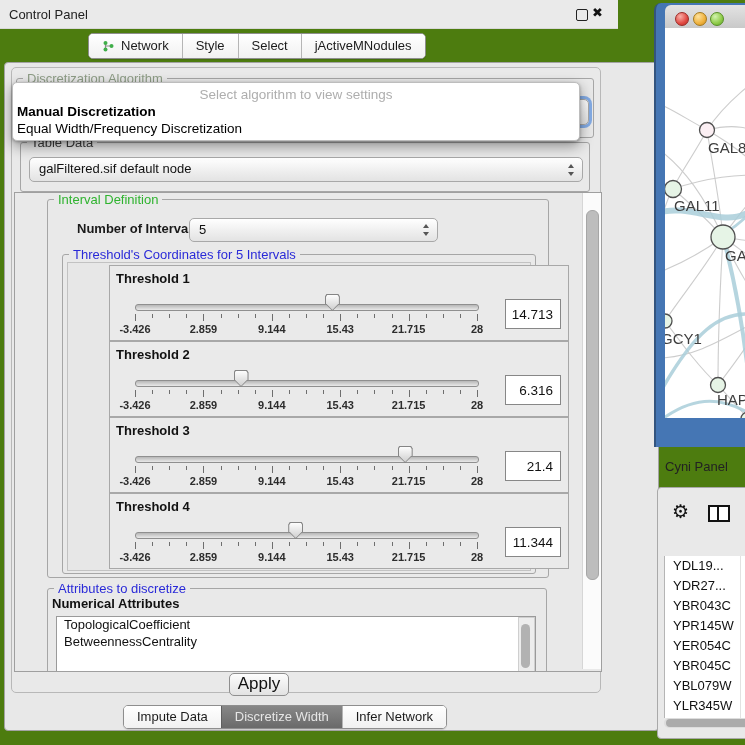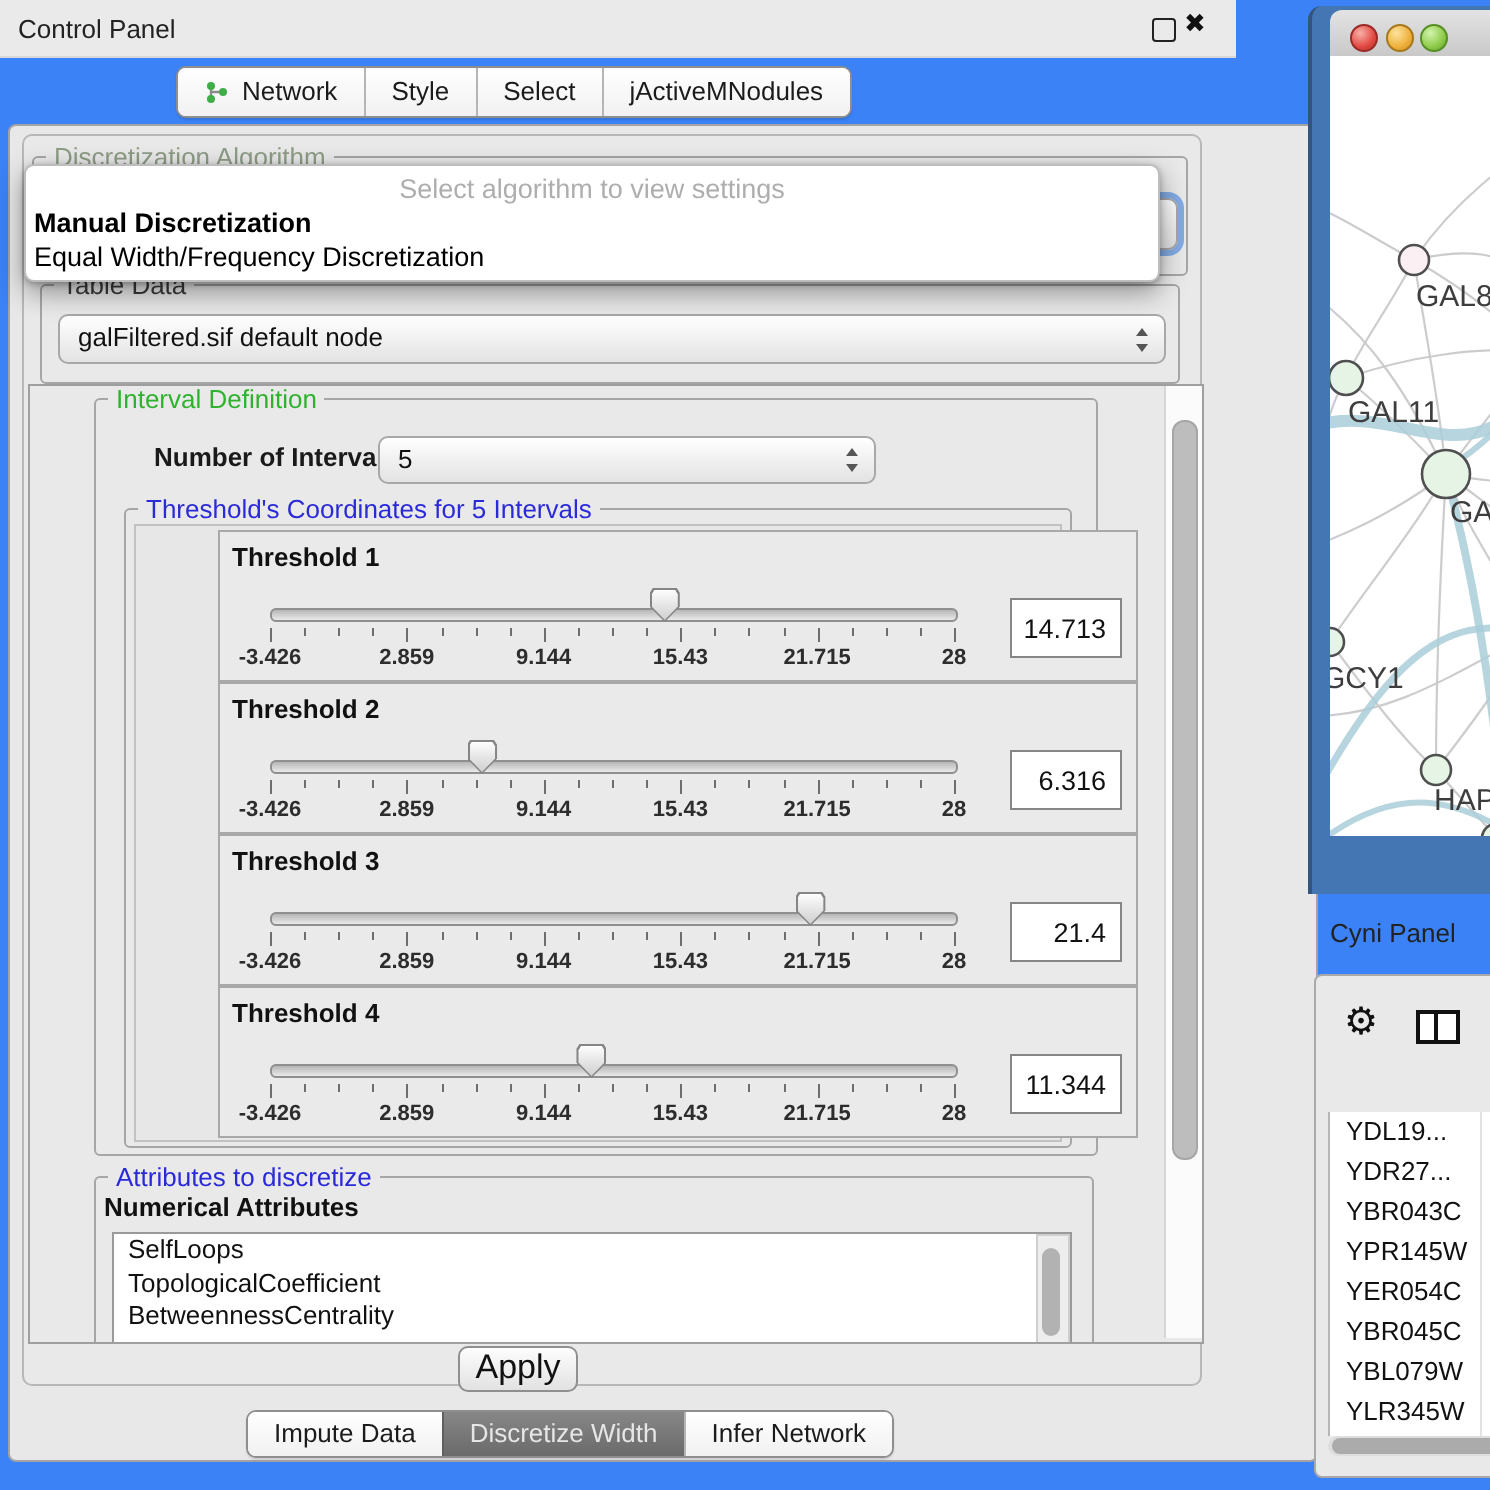--- a/index.html
+++ b/index.html
@@ -1,17 +1,17 @@
 <!DOCTYPE html>
 <html><head>
 <meta charset="utf-8">
 <style>
   html,body{margin:0;padding:0;}
   body{font-family:"Liberation Sans",sans-serif;background:#cfcfcf;}
-  .screen{position:relative;width:745px;height:745px;background:#3b82f6;overflow:hidden;
+  .screen{position:relative;width:745px;height:745px;background:#4d7c0f;overflow:hidden;
           font-size:13px;color:#1a1a1a;}
   .abs{position:absolute;}
 
   
   .control-panel{position:absolute;left:0;top:0;width:618px;height:745px;}
   .cp-titlebar{position:absolute;left:0;top:0;width:618px;height:28px;background:#eaeaea;
                border-bottom:1px solid #d8d8d8;}
   .cp-title{position:absolute;left:9px;top:7px;font-size:13px;color:#222;}
   .float-btn{position:absolute;left:576px;top:9px;width:10px;height:10px;border:1.5px solid #222;
              border-radius:2px;background:transparent;}
@@ -326,21 +326,20 @@
                     <div class="th-value">11.344</div>
                   </div>
                 </div>
             </div>
           </div>
 
           <div class="group" style="left:32px;top:395px;width:498px;height:90px;">
             <span class="group-title t-blue">Attributes to discretize</span>
             <span class="attr-label">Numerical Attributes</span>
             <div class="attr-list" id="attr-list">
-                <div class="attr-item">SelfLoops</div>
                 <div class="attr-item">TopologicalCoefficient</div>
                 <div class="attr-item">BetweennessCentrality</div>
               </div>
             <div class="attr-scroll">
               <div class="thumb"></div>
             </div>
           </div>
 
           <div class="cp-scroll">
             <div class="thumb"></div>

